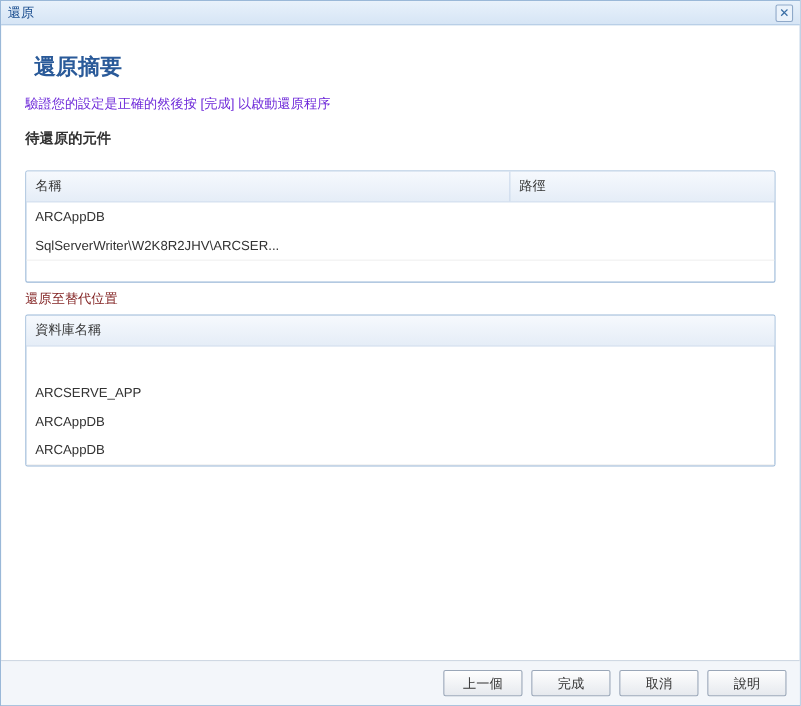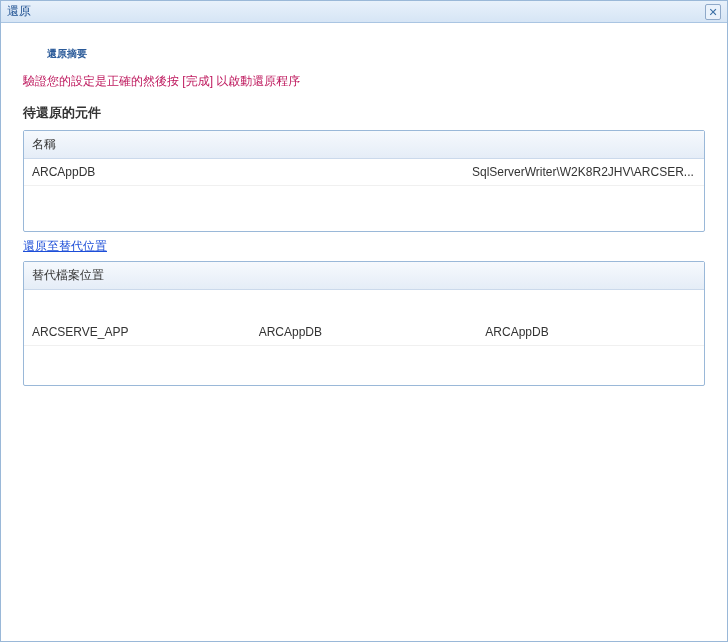--- a/index.html
+++ b/index.html
@@ -39,44 +39,43 @@
     cursor: pointer;
     border-radius: 2px;
   }
   .content {
     flex: 1;
     padding: 18px 22px 8px 22px;
     overflow: hidden;
   }
   h2.summary-title {
     color: #2a5a99;
-    font-size: 10px;
+    font-size: 20px;
     font-weight: bold;
-    margin: 6px 0 12px 24px;
+    margin: 6px 0 12px 8px;
   }
   .desc {
-    color: #be185d;
+    color: #6d28d9;
     margin: 0 0 14px 0;
   }
   .section-heading {
     color: #333;
     font-size: 13px;
     font-weight: bold;
-    margin: 4px 0 8px 0;
+    margin: 4px 0 20px 0;
   }
   .sub-desc {
     color: #333;
     margin: 14px 0 4px 0;
     font-weight: bold;
     font-size: 13px;
   }
   .sub-text {
-    color: #1d4ed8;
+    color: #7f1d1d;
     margin: 6px 0 6px 0;
-    text-decoration: underline;
   }
   .grid {
     border: 1px solid #9ab8d8;
     border-radius: 2px;
     background: #fff;
   }
   .grid-header {
     display: flex;
     background: linear-gradient(#f6f9fd, #e5edf7);
     border-bottom: 1px solid #cbd9eb;
@@ -87,20 +86,21 @@
     font-size: 12px;
     border-right: 1px solid #cbd9eb;
   }
   .grid-header .col:last-child { border-right: none; }
   .grid-body {
     min-height: 64px;
   }
   .grid-row {
     display: flex;
     border-bottom: 1px solid #f0f0f0;
+    flex-direction: column;
   }
   .grid-row .cell {
     padding: 6px 8px;
     color: #333;
     font-size: 12px;
     overflow: hidden;
     text-overflow: ellipsis;
     white-space: nowrap;
   }
   .grid1-col1 { width: 440px; }
@@ -141,38 +141,45 @@
   </div>
 
   <div class="content">
     <h2 class="summary-title">還原摘要</h2>
     <div class="desc">驗證您的設定是正確的然後按 [完成] 以啟動還原程序</div>
 
     <div class="section-heading">待還原的元件</div>
     <div class="grid components">
       <div class="grid-header">
         <div class="col grid1-col1">名稱</div>
+        <div class="col grid1-col2">路徑</div>
       </div>
       <div class="grid-body">
         <div class="grid-row">
           <div class="cell grid1-col1">ARCAppDB</div>
           <div class="cell grid1-col2">SqlServerWriter\W2K8R2JHV\ARCSER...</div>
         </div>
       </div>
     </div>
 
     <div class="sub-text">還原至替代位置</div>
 
     <div class="grid destination grid2">
       <div class="grid-header">
-        <div class="col">替代檔案位置</div>
+        <div class="col">資料庫名稱</div>
       </div>
       <div class="grid-body">
         <div class="grid-row">
           <div class="cell">ARCSERVE_APP</div>
           <div class="cell">ARCAppDB</div>
           <div class="cell">ARCAppDB</div>
         </div>
       </div>
     </div>
   </div>
 
+  <div class="button-bar">
+    <button class="btn">上一個</button>
+    <button class="btn">完成</button>
+    <button class="btn">取消</button>
+    <button class="btn">說明</button>
+  </div>
 </div>
 
 </body></html>

